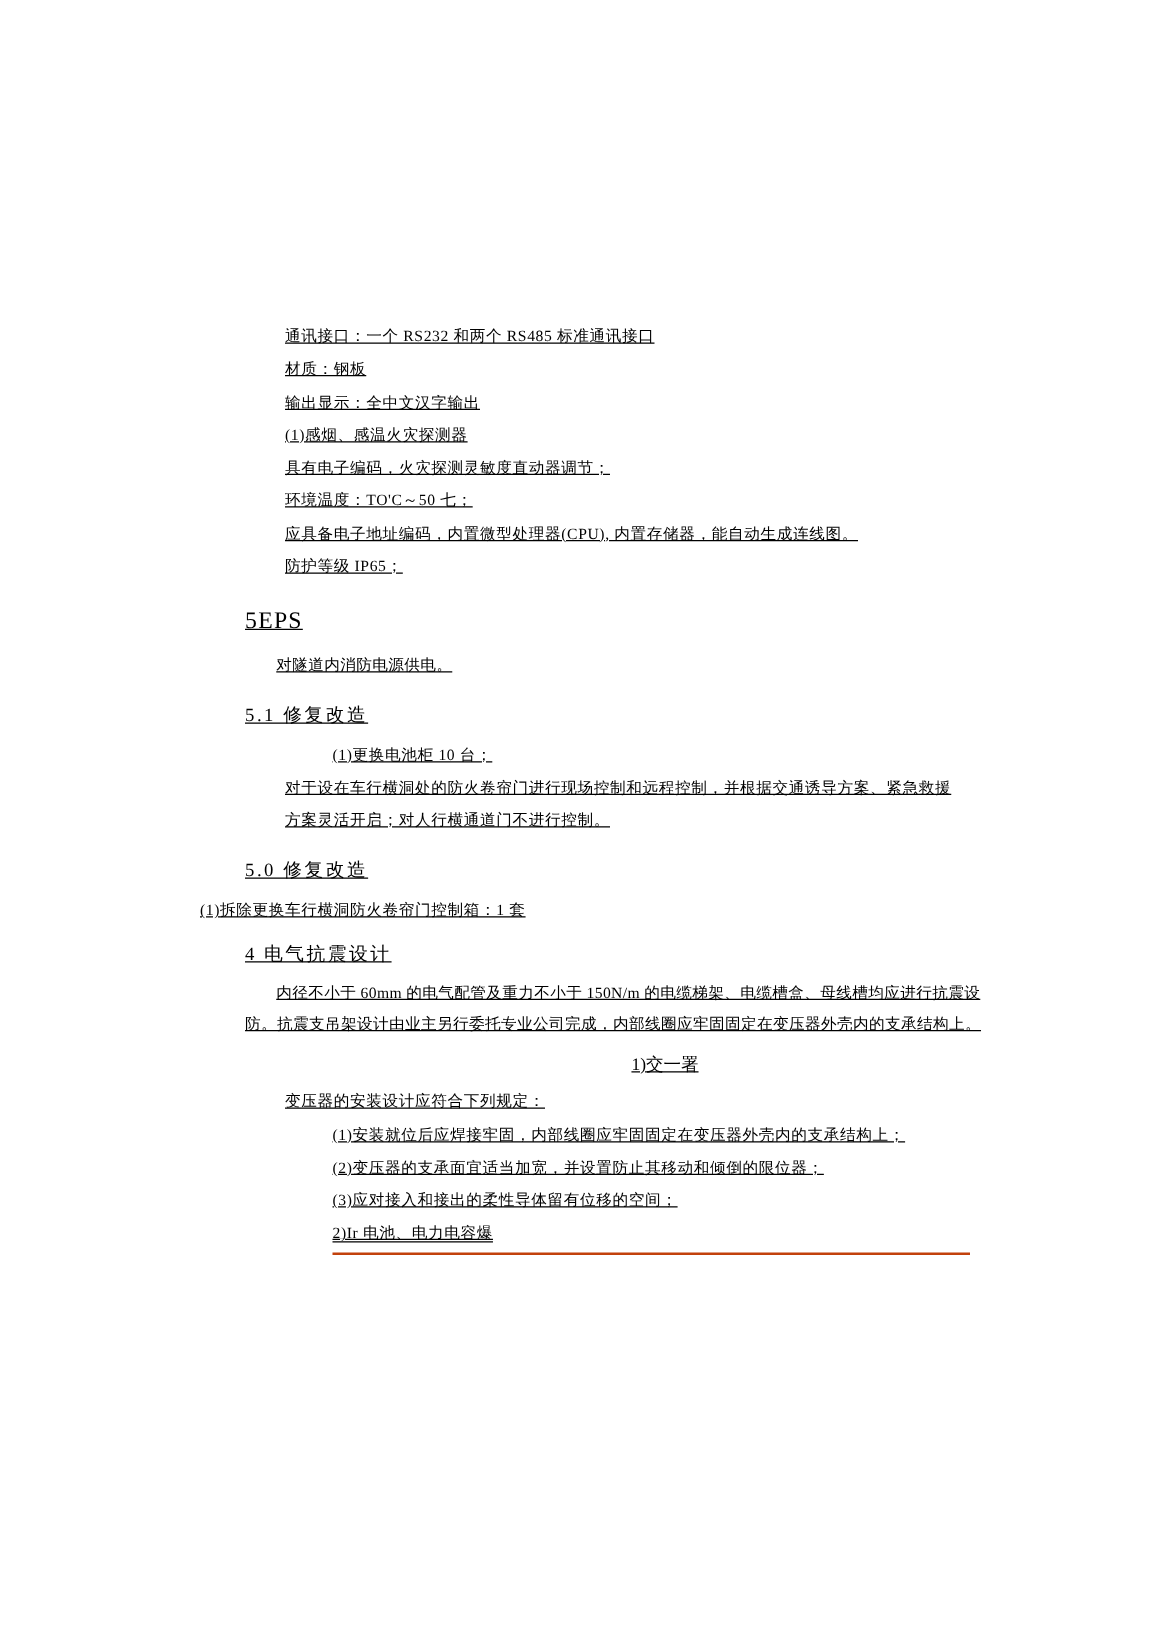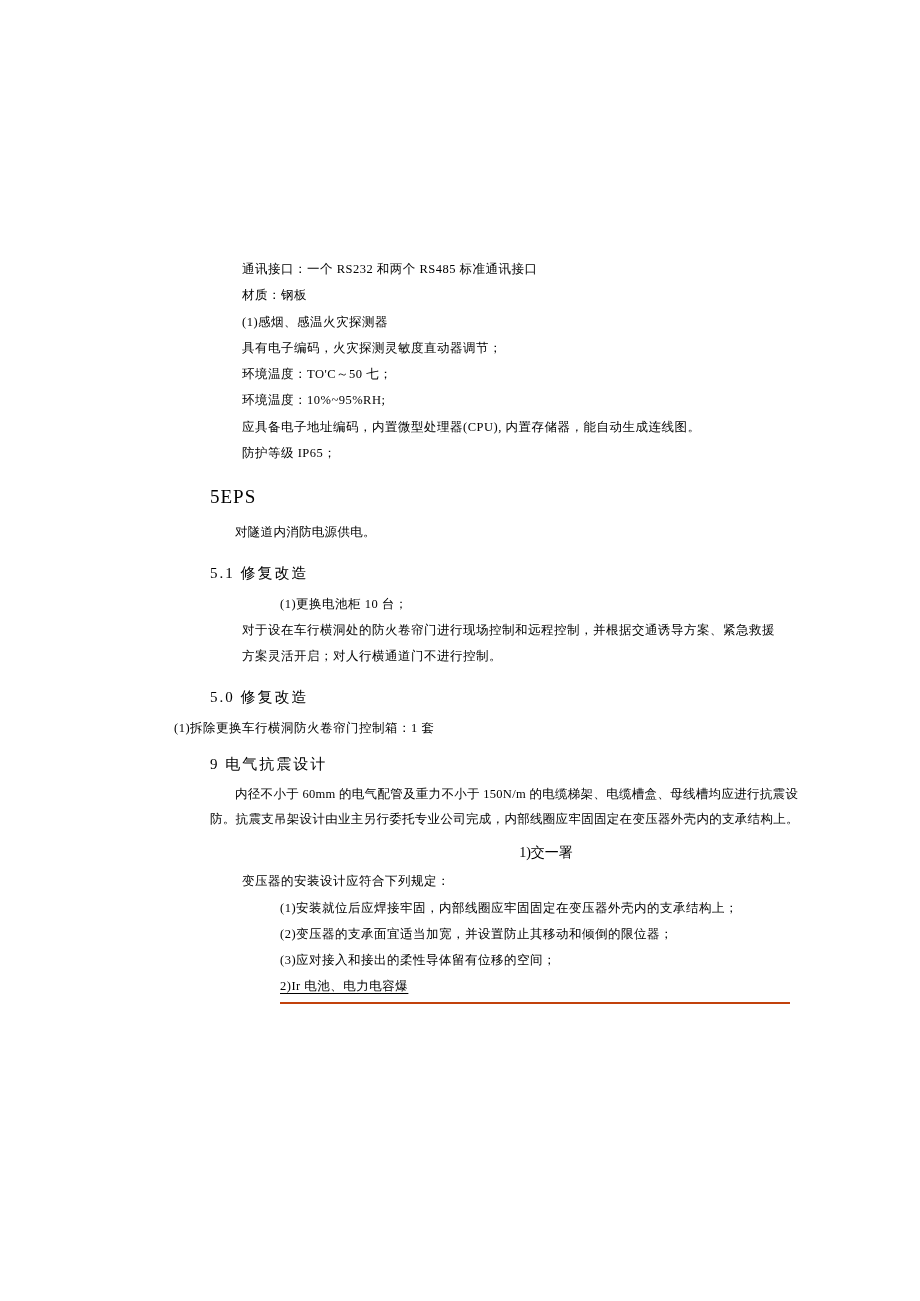--- a/index.html
+++ b/index.html
@@ -6,23 +6,24 @@
     body {
       width: 920px;
       height: 1301px;
       background: #ffffff;
       font-family: "SimSun", "宋体", serif;
       color: #000000;
       position: relative;
     }
     .page-content {
       position: absolute;
-      left: 210px;
+      left: 196px;
       top: 256px;
       width: 640px;
+      text-decoration: underline;
     }
     .indent-1 { margin-left: 32px; }
     .indent-2 { margin-left: 70px; }
     .neg-indent { margin-left: -36px; }
     .line {
       font-size: 12.5px;
       line-height: 2.1;
       letter-spacing: 0.5px;
     }
     .heading-num {
@@ -70,40 +71,40 @@
       width: 510px;
     }
   </style>
 </head>
 <body>
 
 <div class="page-content">
 
   <div class="line indent-1">通讯接口：一个 RS232 和两个 RS485 标准通讯接口</div>
   <div class="line indent-1">材质：钢板</div>
+  <div class="line indent-1">输出显示：全中文汉字输出</div>
   <div class="line indent-1">(1)感烟、感温火灾探测器</div>
   <div class="line indent-1">具有电子编码，火灾探测灵敏度直动器调节；</div>
   <div class="line indent-1">环境温度：TO'C～50 七；</div>
-  <div class="line indent-1">环境温度：10%~95%RH;</div>
   <div class="line indent-1">应具备电子地址编码，内置微型处理器(CPU), 内置存储器，能自动生成连线图。</div>
   <div class="line indent-1">防护等级 IP65；</div>
 
   <div class="heading-num" style="margin-top:8px;">5EPS</div>
   <div class="body-para">对隧道内消防电源供电。</div>
 
   <div class="heading-sub" style="margin-top:10px;">5.1  修复改造</div>
   <div class="line indent-2">(1)更换电池柜 10 台；</div>
 
   <div class="line indent-1">对于设在车行横洞处的防火卷帘门进行现场控制和远程控制，并根据交通诱导方案、紧急救援</div>
   <div class="line indent-1">方案灵活开启；对人行横通道门不进行控制。</div>
 
   <div class="heading-sub" style="margin-top:10px;">5.0 修复改造</div>
   <div class="line neg-indent">(1)拆除更换车行横洞防火卷帘门控制箱：1 套</div>
 
-  <div class="heading-sub" style="margin-top:4px;">9 电气抗震设计</div>
+  <div class="heading-sub" style="margin-top:4px;">4 电气抗震设计</div>
   <div class="body-para">内径不小于 60mm 的电气配管及重力不小于 150N/m 的电缆梯架、电缆槽盒、母线槽均应进行抗震设</div>
   <div class="body-para-wide">防。抗震支吊架设计由业主另行委托专业公司完成，内部线圈应牢固固定在变压器外壳内的支承结构上。</div>
 
   <div class="heading-inline" style="margin-top:6px;">1)交一署</div>
   <div class="line indent-1">变压器的安装设计应符合下列规定：</div>
   <div class="line indent-2">(1)安装就位后应焊接牢固，内部线圈应牢固固定在变压器外壳内的支承结构上；</div>
   <div class="line indent-2">(2)变压器的支承面宜适当加宽，并设置防止其移动和倾倒的限位器；</div>
   <div class="line indent-2">(3)应对接入和接出的柔性导体留有位移的空间；</div>
 
   <div class="last-line">

